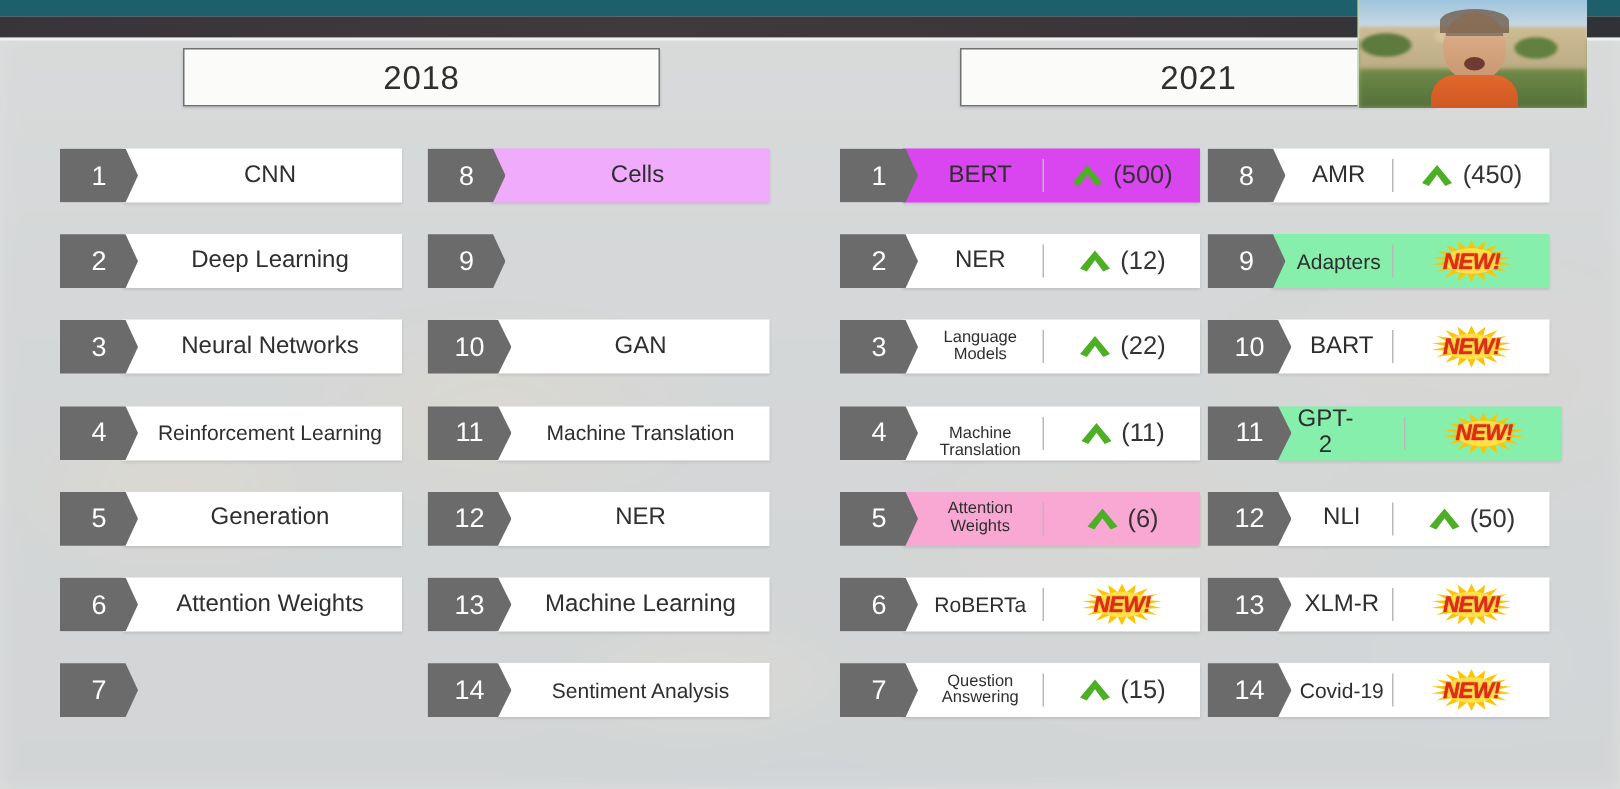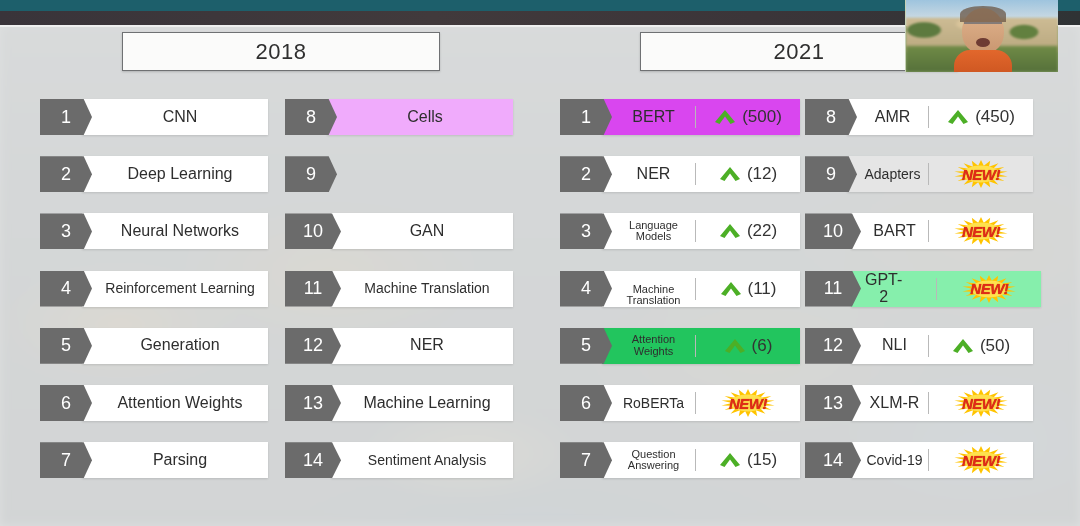--- a/index.html
+++ b/index.html
@@ -188,23 +188,20 @@
           <span>6</span>
         </div>
         <div class="bar" style="background: rgb(255, 255, 255);">
           <div class="label lg">Attention Weights</div>
         </div>
       </div>
       <div class="row" style="left: 40px; top: 442.2px; width: 228px;">
         <div class="badge" style="background: rgb(107, 107, 107);">
           <span>7</span>
         </div>
-        <div class="bar" style="background: rgb(255, 255, 255);">
-          <div class="label lg">Parsing</div>
-        </div>
       </div>
       <div class="row" style="left: 285px; top: 99px; width: 228px;">
         <div class="badge" style="background: rgb(107, 107, 107);">
           <span>8</span>
         </div>
         <div class="bar" style="background: #f0abfc;">
           <div class="label lg">Cells</div>
         </div>
       </div>
       <div class="row" style="left: 285px; top: 156.2px; width: 228px;">
@@ -311,21 +308,21 @@
                 <path d="M11 1 L21 13 L16.5 15 L11 7.5 L5.5 15 L1 13 Z" fill="#4caf26"></path>
               </svg></span>
             <span class="count">(11)</span>
           </div>
         </div>
       </div>
       <div class="row" style="left: 560px; top: 327.8px; width: 240px;">
         <div class="badge" style="background: rgb(107, 107, 107);">
           <span>5</span>
         </div>
-        <div class="bar" style="background: #22c55e;">
+        <div class="bar" style="background: #f9a8d4;">
           <div class="label sm">
             <span class="l2">Attention</span>
             <span class="l2">Weights</span>
           </div>
           <div class="trend">
             <span class="arrow-up"><svg viewBox="0 0 22 16" width="22" height="16" aria-hidden="true">
                 <path d="M11 1 L21 13 L16.5 15 L11 7.5 L5.5 15 L1 13 Z" fill="#4caf26"></path>
               </svg></span>
             <span class="count">(6)</span>
           </div>
@@ -376,21 +373,21 @@
                 <path d="M11 1 L21 13 L16.5 15 L11 7.5 L5.5 15 L1 13 Z" fill="#4caf26"></path>
               </svg></span>
             <span class="count">(450)</span>
           </div>
         </div>
       </div>
       <div class="row" style="left: 805px; top: 156.2px; width: 228px;">
         <div class="badge" style="background: rgb(107, 107, 107);">
           <span>9</span>
         </div>
-        <div class="bar" style="background: #e5e5e5;">
+        <div class="bar" style="background: #86efac;">
           <div class="label md">Adapters</div>
           <div class="trend">
             <span class="newbadge">
               <svg width="56" height="30" viewBox="0 0 56 30" aria-hidden="true">
                 <polygon points="28.0,1.0 30.8,6.8 37.2,1.8 36.0,7.8 45.4,4.2 40.3,9.7 51.4,8.0 43.0,12.2 54.6,12.6 44.0,15.0 54.6,17.4 43.0,17.8 51.4,22.0 40.3,20.3 45.4,25.8 36.0,22.2 37.2,28.2 30.8,23.2 28.0,29.0 25.2,23.2 18.8,28.2 20.0,22.2 10.6,25.8 15.7,20.3 4.6,22.0 13.0,17.8 1.4,17.4 12.0,15.0 1.4,12.6 13.0,12.2 4.6,8.0 15.7,9.7 10.6,4.2 20.0,7.8 18.8,1.8 25.2,6.8" fill="#ffc400"></polygon>
                 <ellipse cx="28" cy="15" rx="18" ry="8.5" fill="#ffe14d"></ellipse>
               </svg>
               <span class="txt">NEW!</span>
             </span>
           </div>

